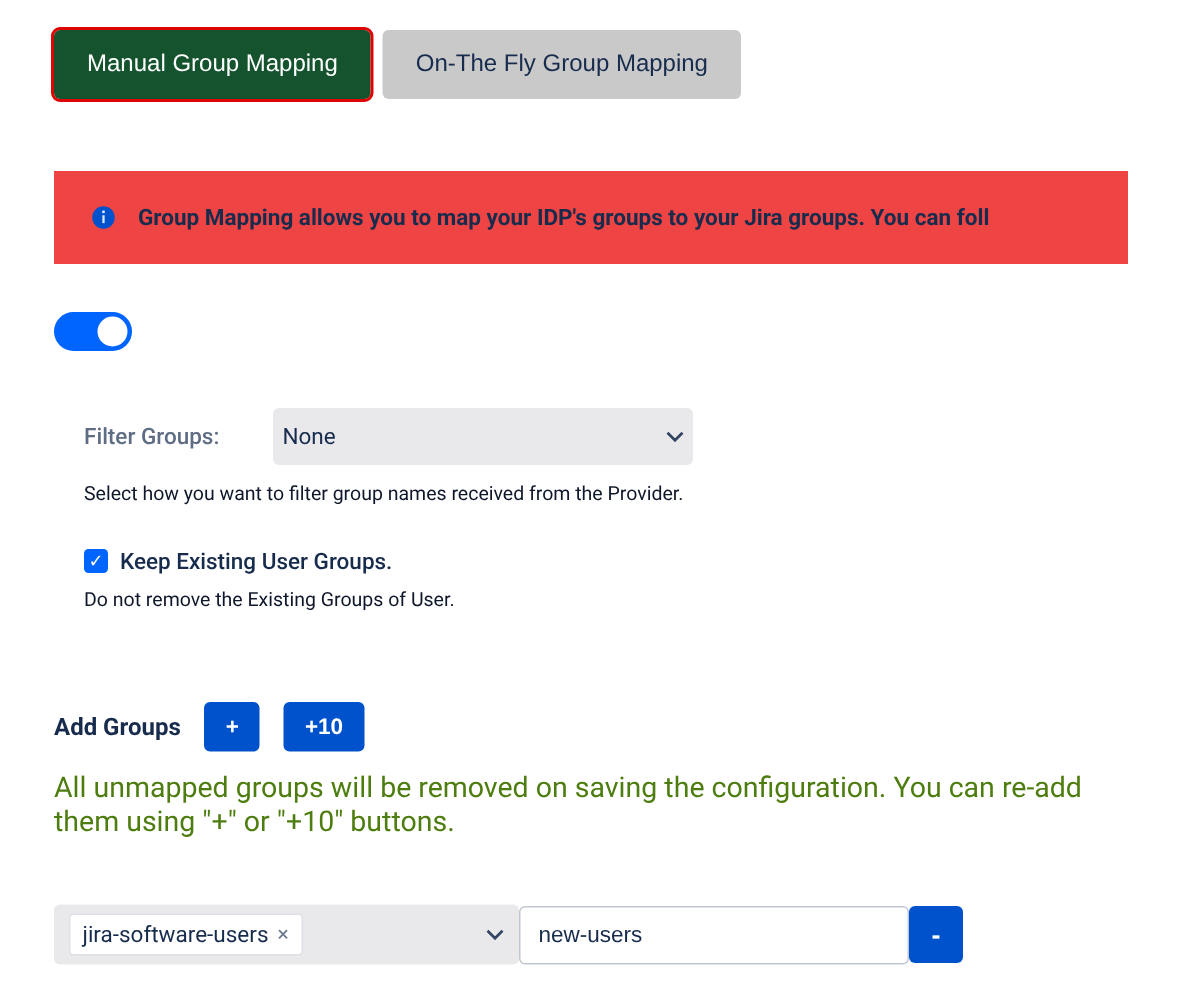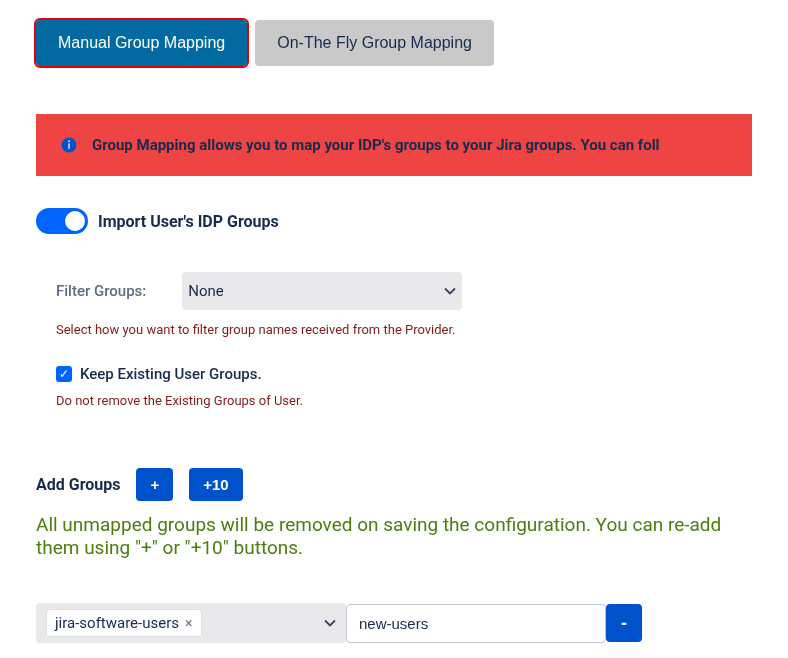--- a/index.html
+++ b/index.html
@@ -17,21 +17,21 @@
     }
     .tab {
       padding: 14px 22px;
       font-size: 16px;
       font-weight: 500;
       border-radius: 4px;
       cursor: pointer;
       border: none;
     }
     .tab-active {
-      background: #0369a1;
+      background: #14532d;
       color: #ffffff;
       outline: 2px solid #de0404;
       outline-offset: 0;
     }
     .tab-inactive {
       background: #c9c9c9;
       color: #172b4d;
     }
     .info-banner {
       background: #ef4444;
@@ -109,21 +109,21 @@
       cursor: pointer;
       font-size: 15px;
       color: #172b4d;
     }
     .chevron {
       width: 12px;
       height: 8px;
     }
     .help-text {
       font-size: 13px;
-      color: #7f1d1d;
+      color: #0f172a;
     }
     .checkbox-section {
       margin-left: 20px;
       margin-bottom: 60px;
     }
     .checkbox-row {
       display: flex;
       align-items: center;
       gap: 8px;
       margin-bottom: 10px;
@@ -242,21 +242,20 @@
     <rect x="11" y="10" width="2" height="7" fill="#deebff"></rect>
     <circle cx="12" cy="7" r="1.3" fill="#deebff"></circle>
   </svg>
   <span class="info-text">Group Mapping allows you to map your IDP's groups to your Jira groups. You can foll</span>
 </div>
 
 <div class="toggle-row">
   <div class="toggle">
     <div class="toggle-knob"></div>
   </div>
-  <span class="toggle-label">Import User's IDP Groups</span>
 </div>
 
 <div class="field-section">
   <div class="field-row">
     <span class="field-label">Filter Groups:</span>
     <div class="select">
       <span>None</span>
       <svg class="chevron" viewBox="0 0 12 8" fill="none">
         <path d="M1 1.5L6 6.5L11 1.5" stroke="#344563" stroke-width="1.8"></path>
       </svg>

